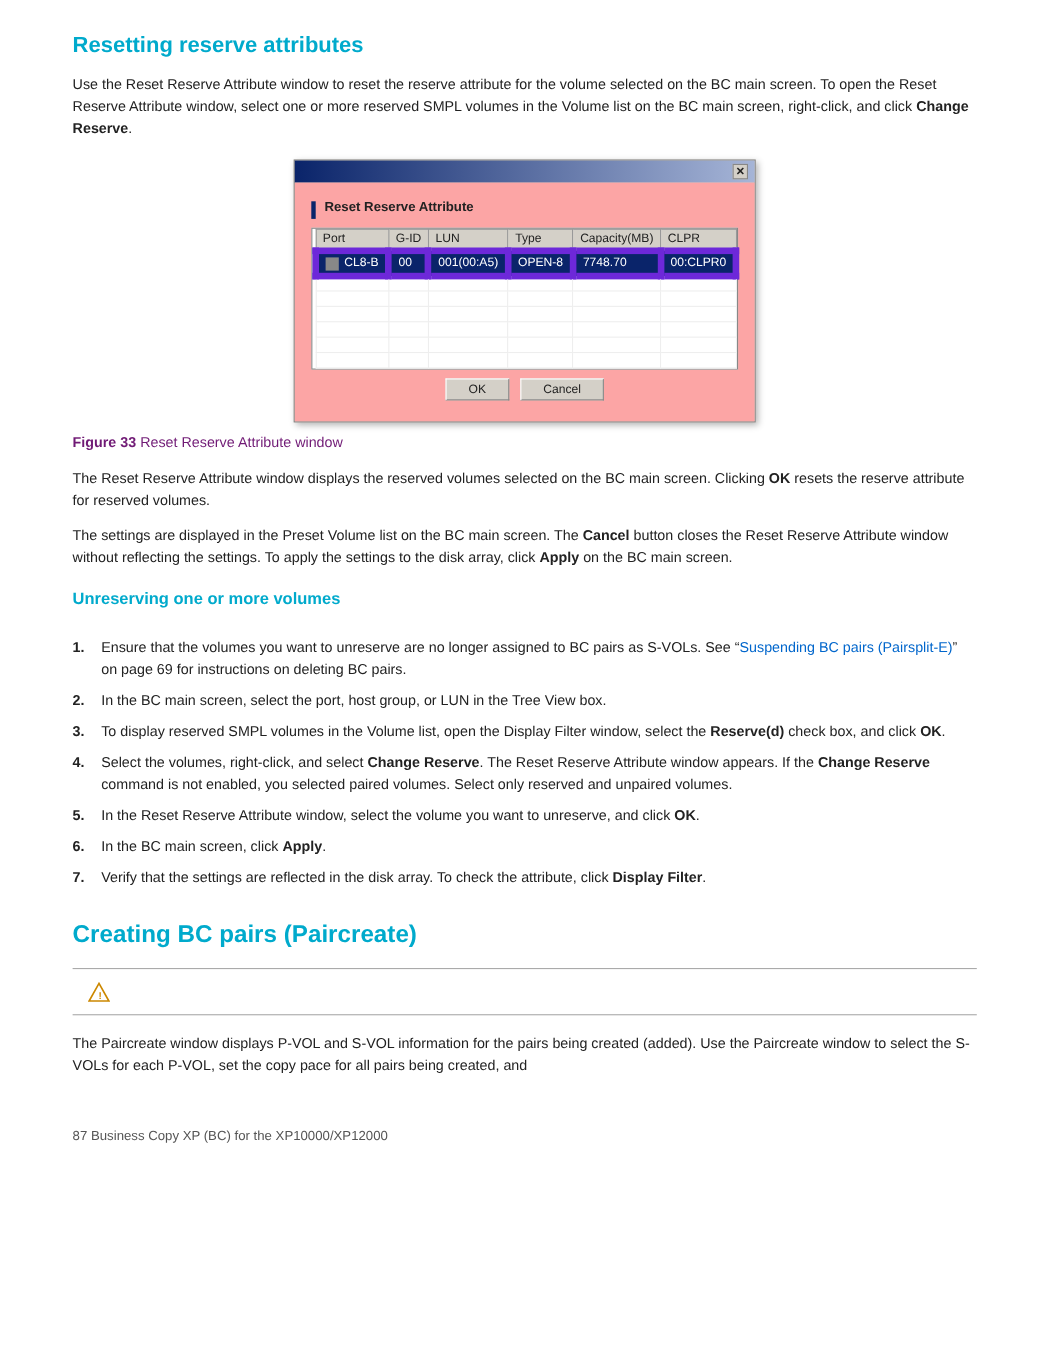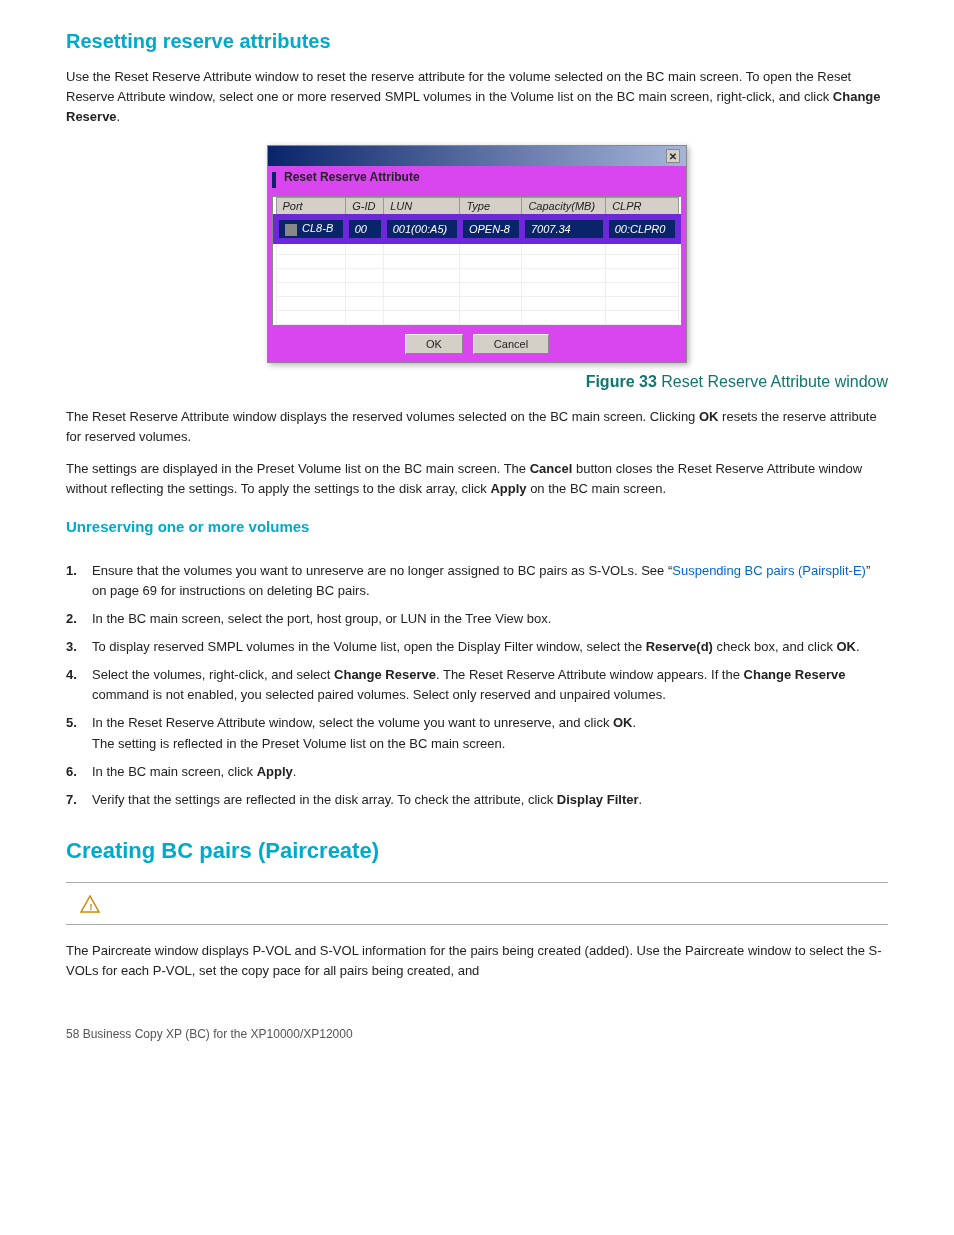--- a/index.html
+++ b/index.html
@@ -56,22 +56,22 @@
     .window-close {
       width: 14px; height: 14px;
       background: #d4d0c8;
       border: 1px solid #888;
       font-size: 10px;
       display: flex; align-items: center; justify-content: center;
       cursor: pointer;
       color: #222;
     }
     .window-body {
-      padding: 4px;
-      background: #d946ef;
+      padding: 15px;
+      background: #fca5a5;
     }
     .window-label {
       font-size: 12px;
       font-weight: bold;
       color: #222;
       margin-bottom: 6px;
       padding-left: 2px;
     }
     .window-label-bar {
       display: flex;
@@ -86,21 +86,20 @@
     }
     .table-container {
       background: #ffffff;
       border: 1px solid #888;
       margin-bottom: 8px;
     }
     .data-table {
       width: 100%;
       border-collapse: collapse;
       font-size: 11px;
-      font-style: italic;
     }
     .data-table thead tr {
       background: #d4d0c8;
     }
     .data-table thead th {
       border: 1px solid #999;
       padding: 2px 6px;
       font-weight: normal;
       text-align: left;
       color: #222;
@@ -133,23 +132,23 @@
       background: #d4d0c8;
       border: 1px solid #888;
       border-top-color: #fff;
       border-left-color: #fff;
       padding: 3px 20px;
       font-size: 11px;
       cursor: pointer;
       color: #222;
     }
     .figure-caption {
-      text-align: right;
-      font-size: 16px;
-      color: #0f766e;
+      text-align: left;
+      font-size: 13px;
+      color: #701a75;
       margin-top: 6px;
       margin-bottom: 16px;
     }
     .figure-caption b {
       font-weight: bold;
     }
     
     .steps-list {
       padding-left: 0;
       list-style: none;
@@ -250,21 +249,21 @@
         </thead>
         <tbody>
           <tr class="selected">
             <td>
               <span class="row-icon"></span>
               <span>CL8-B</span>
             </td>
             <td>00</td>
             <td>001(00:A5)</td>
             <td>OPEN-8</td>
-            <td>7007.34</td>
+            <td>7748.70</td>
             <td>00:CLPR0</td>
           </tr>
           <tr class="empty">
               <td></td>
               <td></td>
               <td></td>
               <td></td>
               <td></td>
               <td></td>
             </tr>
@@ -358,21 +357,20 @@
     <span class="step-text">
       <span>Select the volumes, right-click, and select </span><b>Change Reserve</b><span>. The Reset Reserve Attribute window appears. If the </span><b>Change Reserve</b><span> command is not enabled, you selected paired volumes. Select only reserved and unpaired volumes.</span>
     </span>
   </li>
 
   <li>
     <span class="step-num">5.</span>
     <span class="step-text">
       <span>In the Reset Reserve Attribute window, select the volume you want to unreserve, and click </span><b>OK</b><span>.</span>
       <br>
-      <span>The setting is reflected in the Preset Volume list on the BC main screen.</span>
     </span>
   </li>
 
   <li>
     <span class="step-num">6.</span>
     <span class="step-text">
       <span>In the BC main screen, click </span><b>Apply</b><span>.</span>
     </span>
   </li>
 
@@ -391,13 +389,13 @@
     
     <svg width="20" height="20" viewBox="0 0 20 20">
       <polygon points="10,2 19,18 1,18" fill="none" stroke="#cc8800" stroke-width="1.5"></polygon>
       <text x="9.5" y="16" font-size="9" fill="#cc8800" font-weight="bold">!</text>
     </svg>
   </div>
 </div>
 
 <p class="body-text">The Paircreate window displays P-VOL and S-VOL information for the pairs being created (added). Use the Paircreate window to select the S-VOLs for each P-VOL, set the copy pace for all pairs being created, and</p>
 
-<div class="page-footer">58    Business Copy XP (BC) for the XP10000/XP12000</div>
+<div class="page-footer">87    Business Copy XP (BC) for the XP10000/XP12000</div>
 
 </body></html>

